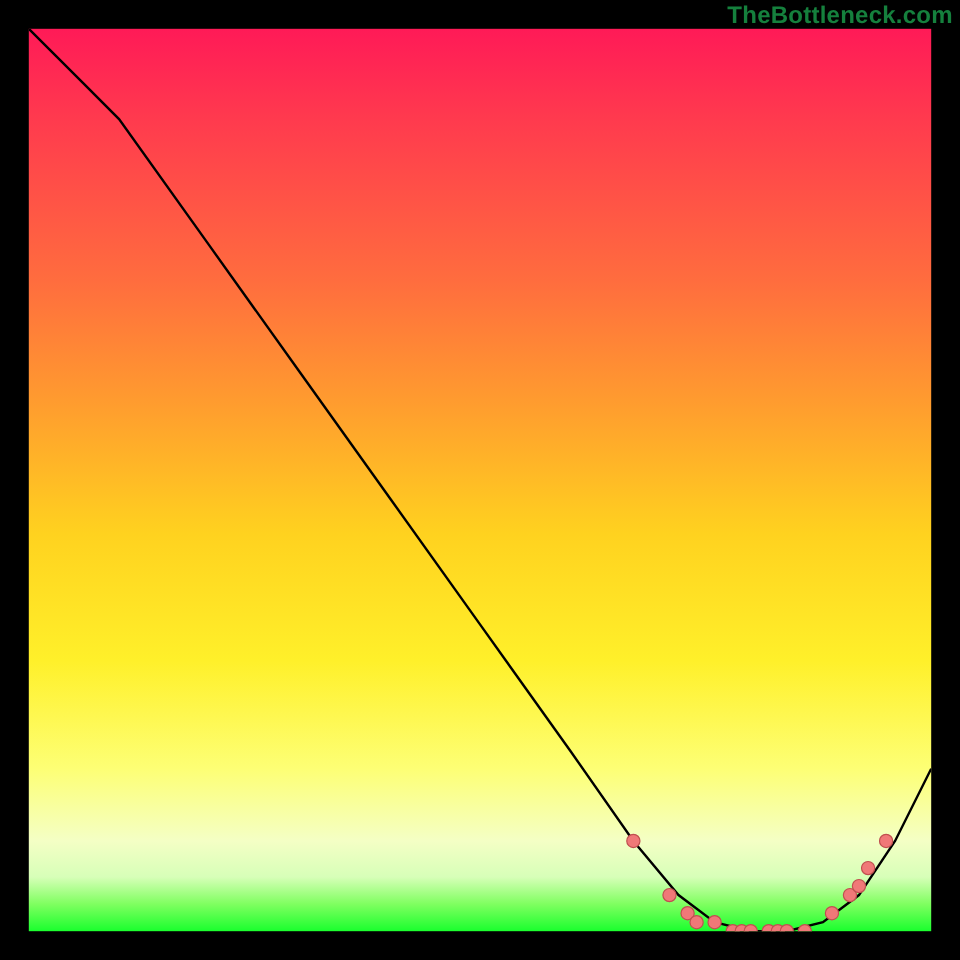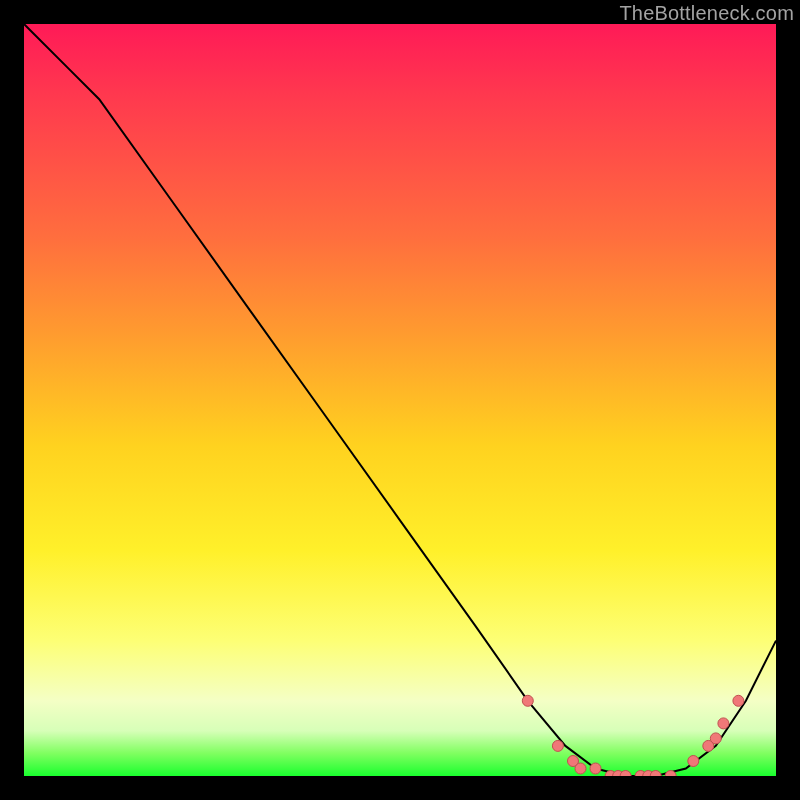--- a/index.html
+++ b/index.html
@@ -45,24 +45,24 @@
     position: absolute;
     left: 0;
     top: 0;
     width: 100%;
     height: 100%;
   }
   .watermark {
     position: absolute;
     top: 2px;
     right: 6px;
-    color: #a3a3a3;
+    color: #15803d;
     font-size: 20px;
     letter-spacing: 0.2px;
-    font-weight: 400;
+    font-weight: 700;
     margin-left: 40px;
   }
 </style>
 </head>
 <body>
 
 <div class="frame">
   <div class="gradient"></div>
   <svg class="svg-layer" viewBox="0 0 752 752" preserveAspectRatio="none">
     <path id="curve-path" fill="none" stroke-width="2" d="M0.0 0.0 L45.1 45.1 L75.2 75.2 L150.4 180.5 L225.6 285.8 L300.8 391.0 L376.0 496.3 L451.2 601.6 L503.8 676.8 L541.4 721.9 L571.5 744.5 L601.6 752.0 L631.7 752.0 L661.8 744.5 L691.8 721.9 L721.9 676.8 L752.0 616.6" stroke="#000000"></path>

